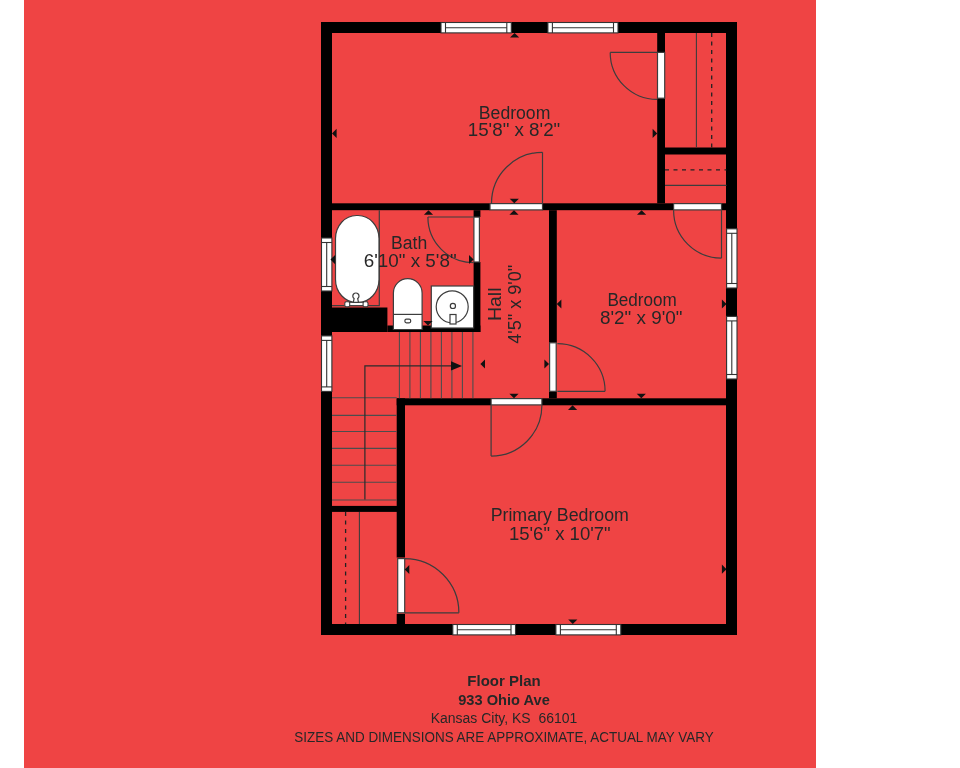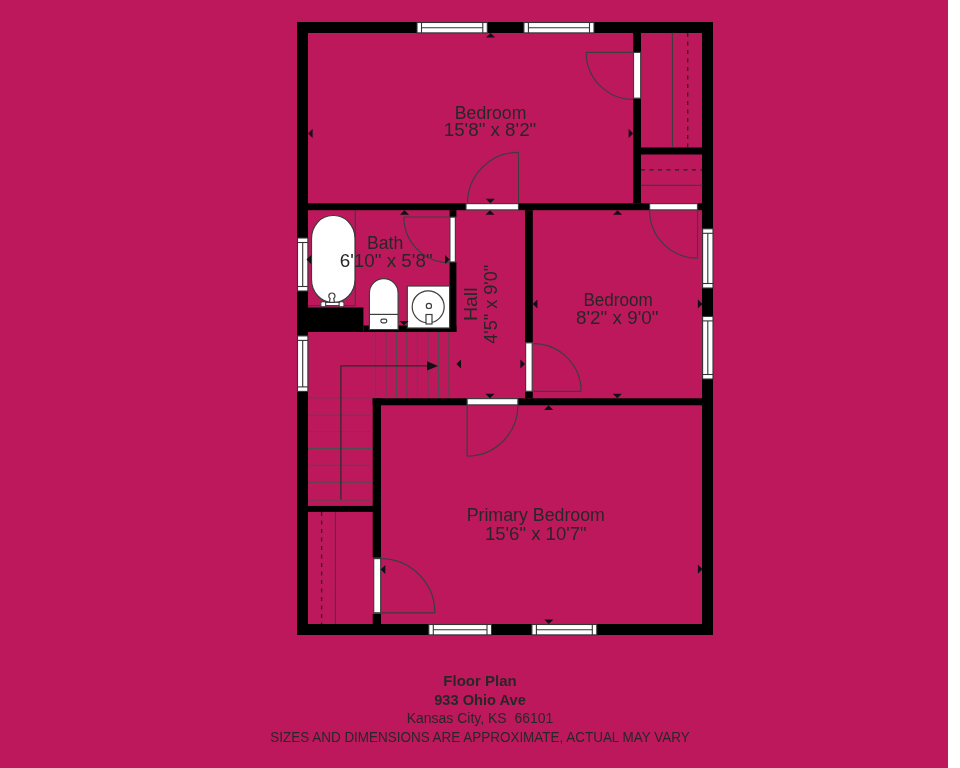--- a/index.html
+++ b/index.html
@@ -1,16 +1,16 @@
 <!DOCTYPE html>
 <html><head>
 <meta charset="utf-8">
 <style>
   html,body{margin:0;padding:0;background:#ffffff;}
-  #page{width:948px;height:768px;position:relative;background:#be185d;overflow:hidden;transform:translateZ(0);}
+  #page{width:792px;height:768px;position:relative;background:#ef4444;overflow:hidden;transform:translateZ(0);margin-left:24px;}
   svg{position:absolute;top:0;left:0;filter:brightness(1);}
   text{font-family:"Liberation Sans", sans-serif;fill:#272727;}
   .room{font-size:18px;}
   .foot{font-size:15.5px;}
   .footb{font-size:15.5px;font-weight:bold;}
 </style>
 </head>
 <body>
 <div id="page">
 <svg width="960" height="768" viewBox="0 0 960 768">

